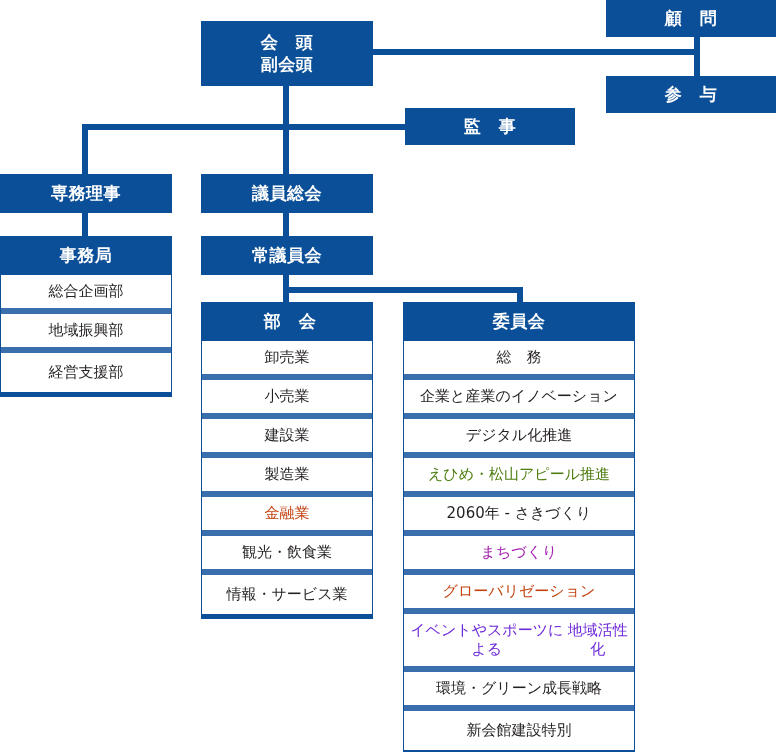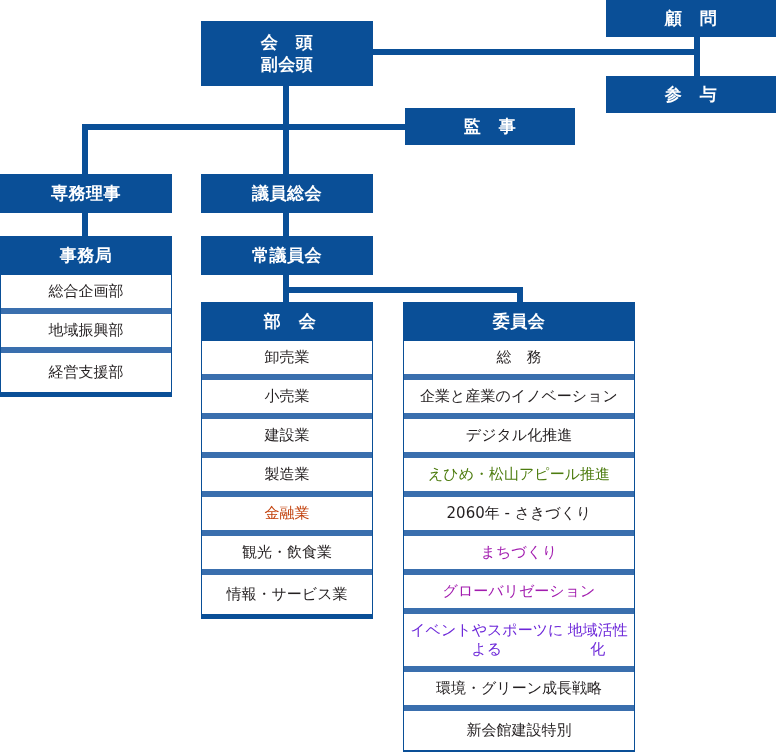--- a/index.html
+++ b/index.html
@@ -204,21 +204,21 @@
         </div>
         <div class="item" style="height: 39px; border-bottom-color: rgb(58, 111, 174); color: #4d7c0f;">
           <span>えひめ・松山アピール推進</span>
         </div>
         <div class="item" style="height: 39px; border-bottom-color: rgb(58, 111, 174); color: rgb(35, 31, 32);">
           <span>2060年 - さきづくり</span>
         </div>
         <div class="item" style="height: 39px; border-bottom-color: rgb(58, 111, 174); color: #a21caf;">
           <span>まちづくり</span>
         </div>
-        <div class="item" style="height: 39px; border-bottom-color: rgb(58, 111, 174); color: #a21caf;">
+        <div class="item" style="height: 39px; border-bottom-color: rgb(58, 111, 174); color: #c2410c;">
           <span>グローバリゼーション</span>
         </div>
         <div class="item" style="height: 58px; border-bottom-color: rgb(58, 111, 174); color: #6d28d9;">
           <span style="display: block;">イベントやスポーツによる</span>
           <span style="display: block;">地域活性化</span>
         </div>
         <div class="item" style="height: 39px; border-bottom-color: rgb(58, 111, 174); color: rgb(35, 31, 32);">
           <span>環境・グリーン成長戦略</span>
         </div>
         <div class="item" style="height: 39px; border-bottom-color: transparent; color: rgb(35, 31, 32);">

